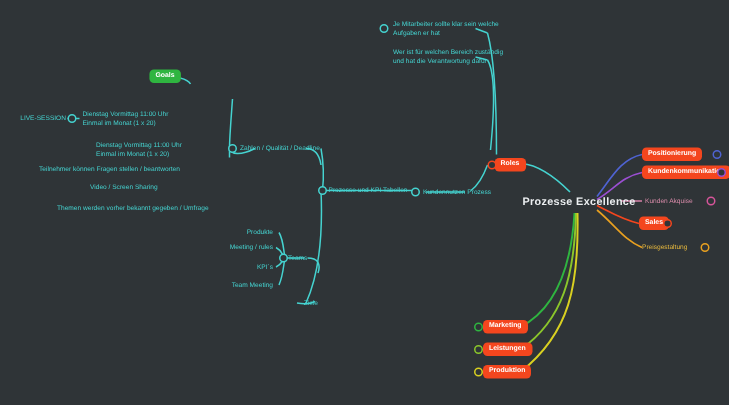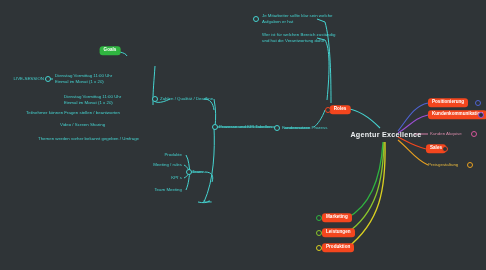--- a/index.html
+++ b/index.html
@@ -93,21 +93,21 @@
     <path d="M184 178 C 188 176, 188 174, 190 172" stroke="#45d3d0" stroke-width="1" fill="none"></path>
     <path d="M186 190 C 189 183, 189 176, 190 172" stroke="#45d3d0" stroke-width="1" fill="none"></path>
     <path d="M205 172 C 212 172, 214 176, 212 182" stroke="#45d3d0" stroke-width="1" fill="none"></path>
     <path d="M198 202 C 203 203, 206 203, 210 201" stroke="#45d3d0" stroke-width="1" fill="none"></path>
 
     <path d="M45 79 L 53 79" stroke="#45d3d0" stroke-width="1" fill="none"></path>
 
     <path d="M120 52 C 124 53, 126 54, 127 56" stroke="#45d3d0" stroke-width="1" fill="none"></path>
   </svg>
 
-  <div class="node root" style="left:386px;top:134px;">Agentur Excellence</div>
+  <div class="node root" style="left:386px;top:134px;">Prozesse Excellence</div>
 
   <div class="node pill" style="left:428px;top:103px;">Positionierung</div>
   <div class="dot blue" style="left:478px;top:103px;"></div>
 
   <div class="node pill" style="left:428px;top:115px;">Kundenkommunikation</div>
   <div class="dot purple" style="left:481px;top:115px;"></div>
 
   <div class="node txt pink" style="left:430px;top:134px;">Kunden Akquise</div>
   <div class="dot pinkd" style="left:474px;top:134px;"></div>
 

